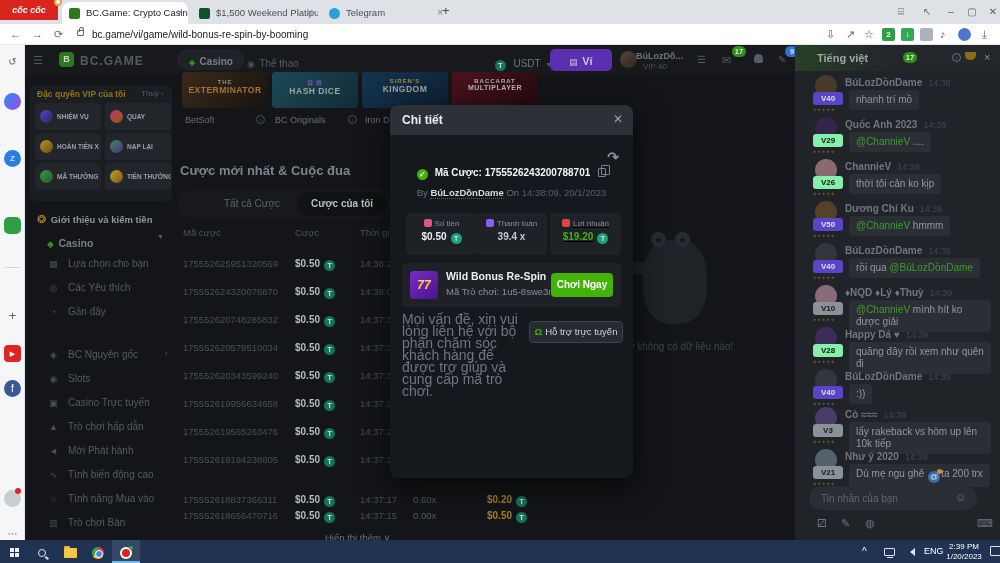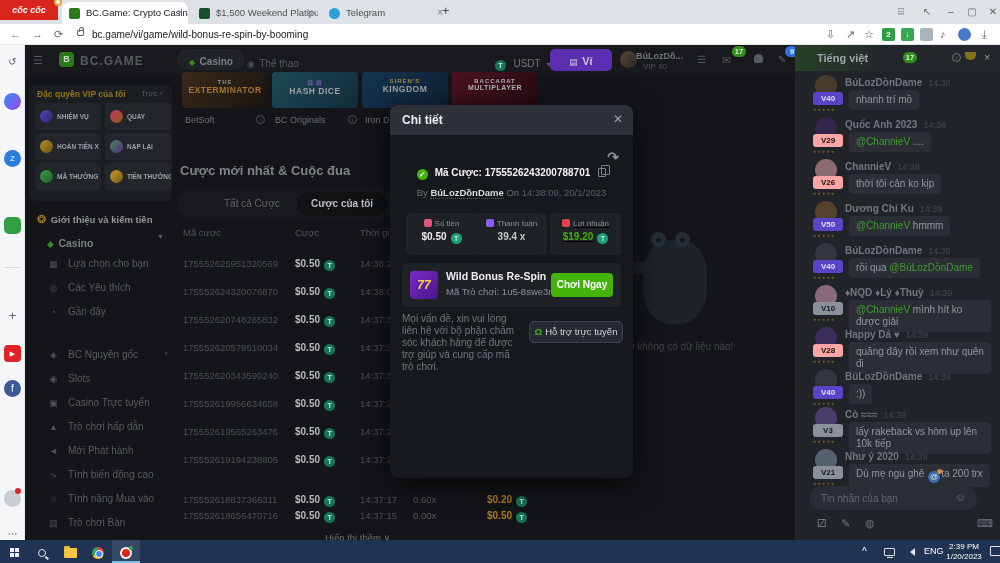--- a/index.html
+++ b/index.html
@@ -79,37 +79,37 @@
   .slab{font-size:8px;color:#8a9097;margin-top:6px;}
   .sdot{display:inline-block;width:8px;height:8px;border-radius:2px;vertical-align:-1px;margin-right:3px;}
   .sval{font-size:10px;font-weight:bold;color:#eceef0;margin-top:3px;}
   .gcard{position:absolute;left:12px;top:158px;width:219px;height:44px;background:#1e2227;border-radius:4px;}
   .thumb{position:absolute;left:8px;top:8px;width:28px;height:28px;border-radius:4px;background:linear-gradient(135deg,#7a2cc9,#4a148c);
          color:#ffd23e;font-size:12px;font-weight:bold;font-style:italic;text-align:center;line-height:28px;}
   .gname{position:absolute;left:44px;top:7px;font-size:10.5px;font-weight:bold;color:#eceef0;}
   .gcode{position:absolute;left:44px;top:23px;font-size:9.5px;color:#8a9097;}
   .play{position:absolute;right:8px;top:10px;width:62px;height:24px;background:#43b309;border-radius:4px;color:#fff;
         font-size:10px;font-weight:bold;text-align:center;line-height:24px;}
-  .suptext{position:absolute;left:12px;top:208px;width:122px;font-size:10px;line-height:12px;color:#6f767d;}
+  .suptext{position:absolute;left:12px;top:208px;width:122px;font-size:14px;line-height:12px;color:#6f767d;}
   .supbtn{position:absolute;right:10px;top:216px;width:94px;height:22px;background:#262b31;border:1px solid #3c434b;
           border-radius:4px;color:#ced3d7;font-size:9.5px;text-align:center;line-height:20px;}
   .hs{color:#43b309;font-weight:bold;margin-right:3px;}
   
   .chat{position:absolute;left:795px;top:45px;width:205px;height:495px;background:#202328;overflow:hidden;}
   .chhead{position:absolute;left:0;top:0;width:205px;height:26px;background:#23262b;}
   .chglow{position:absolute;left:0;top:0;width:90px;height:26px;background:linear-gradient(90deg,rgba(52,160,22,.22),transparent);}
   .chlang{position:absolute;left:22px;top:7px;font-size:11px;font-weight:bold;color:#9fa5ab;}
   .msg{position:absolute;left:0;width:205px;}
   .av{position:absolute;left:20px;top:0;width:22px;height:22px;border-radius:50%;}
   .mname{position:absolute;left:50px;top:2px;font-size:10px;font-weight:bold;color:#71777d;white-space:nowrap;}
   .mtime{font-weight:normal;color:#43494f;font-size:9px;margin-left:6px;}
   .vb{position:absolute;left:18px;top:17px;width:30px;height:13px;border-radius:3px;font-size:8px;font-weight:bold;
       text-align:center;line-height:13px;}
   .vb.p{background:#5a45c8;color:#e2ddf5;}
-  .vb.a{background:#fca5a5;color:#16130a;}
+  .vb.a{background:#86efac;color:#16130a;}
   .vb.s{background:#8a9199;color:#16181b;}
   .pips{position:absolute;left:18px;top:31px;font-size:5px;letter-spacing:1.5px;color:#6b5a22;}
   .pips:after{content:"●●●●●";}
   .bub{position:absolute;left:54px;top:15px;max-width:142px;background:#2b2f35;border-radius:4px;padding:4px 7px;
        font-size:10px;color:#9198a0;line-height:12px;}
   .mention{color:#3f9b2f;}
   .chip{display:inline-block;position:relative;width:12px;height:12px;border-radius:50%;background:#3a6ea8;color:#dce8f4;
         font-size:8px;text-align:center;line-height:12px;vertical-align:-2px;margin:0 1px;}
   .chip:after{content:"";position:absolute;right:-2px;top:-2px;width:5px;height:5px;border-radius:50%;background:#e8842c;}
   .chinput{position:absolute;left:14px;top:441px;width:168px;height:24px;background:#2a2e34;border:none;border-radius:14px;
@@ -256,21 +256,21 @@
       <div class="bl2" style="color:#b0b4b8;font-size:7px;">MULTIPLAYER</div>
     </div>
     <span class="prov" style="left:160px;">BetSoft</span>
       <span class="info abs" style="left:226px;top:70px;">i</span>
     <span class="prov" style="left:250px;">BC Originals</span>
       <span class="info abs" style="left:318px;top:70px;">i</span>
     <span class="prov" style="left:340px;">Iron Do</span>
 
     <div class="vpanel"></div>
     <span class="abs" style="left:12px;top:44px;font-size:8.5px;font-weight:bold;color:#96760e;">Đặc quyền VIP của tôi</span>
-    <span class="abs" style="left:116px;top:44px;font-size:8px;color:#565c63;"><span>Trực</span> ›</span>
+    <span class="abs" style="left:116px;top:44px;font-size:8px;color:#565c63;"><span>Thuỳ</span> ›</span>
     <div class="vtile" style="left:10px;top:58px;"><span class="vtic" style="background:linear-gradient(135deg,#5a45c8,#2c2358);"></span><span>NHIỆM VỤ</span></div>
     <div class="vtile" style="left:80px;top:58px;"><span class="vtic" style="background:linear-gradient(135deg,#c8366a,#8a5a12);"></span><span>QUAY</span></div>
     <div class="vtile" style="left:10px;top:88px;"><span class="vtic" style="background:linear-gradient(135deg,#b8922a,#6a4f12);"></span><span>HOÀN TIỀN X</span></div>
     <div class="vtile" style="left:80px;top:88px;"><span class="vtic" style="background:linear-gradient(135deg,#3a8a5a,#5a2c88);"></span><span>NẠP LẠI</span></div>
     <div class="vtile" style="left:10px;top:118px;"><span class="vtic" style="background:linear-gradient(135deg,#3a9e44,#1d5a24);"></span><span>MÃ THƯỞNG</span></div>
     <div class="vtile" style="left:80px;top:118px;"><span class="vtic" style="background:linear-gradient(135deg,#c89a2a,#7a5a12);"></span><span>TIỀN THƯỞNG</span></div>
 
     <div class="abs" style="left:12px;top:164px;">
       <span style="color:#b8922a;font-size:11px;">❂</span>
       <span style="font-size:9.5px;font-weight:bold;color:#8f959b;">Giới thiệu và kiếm tiền</span>

